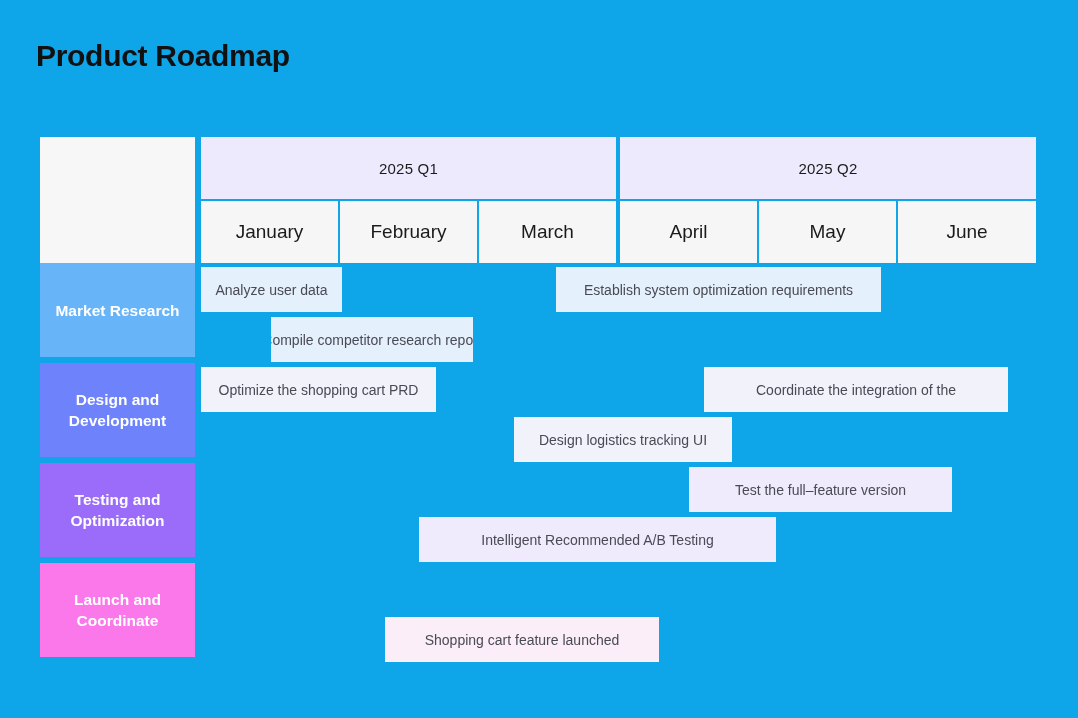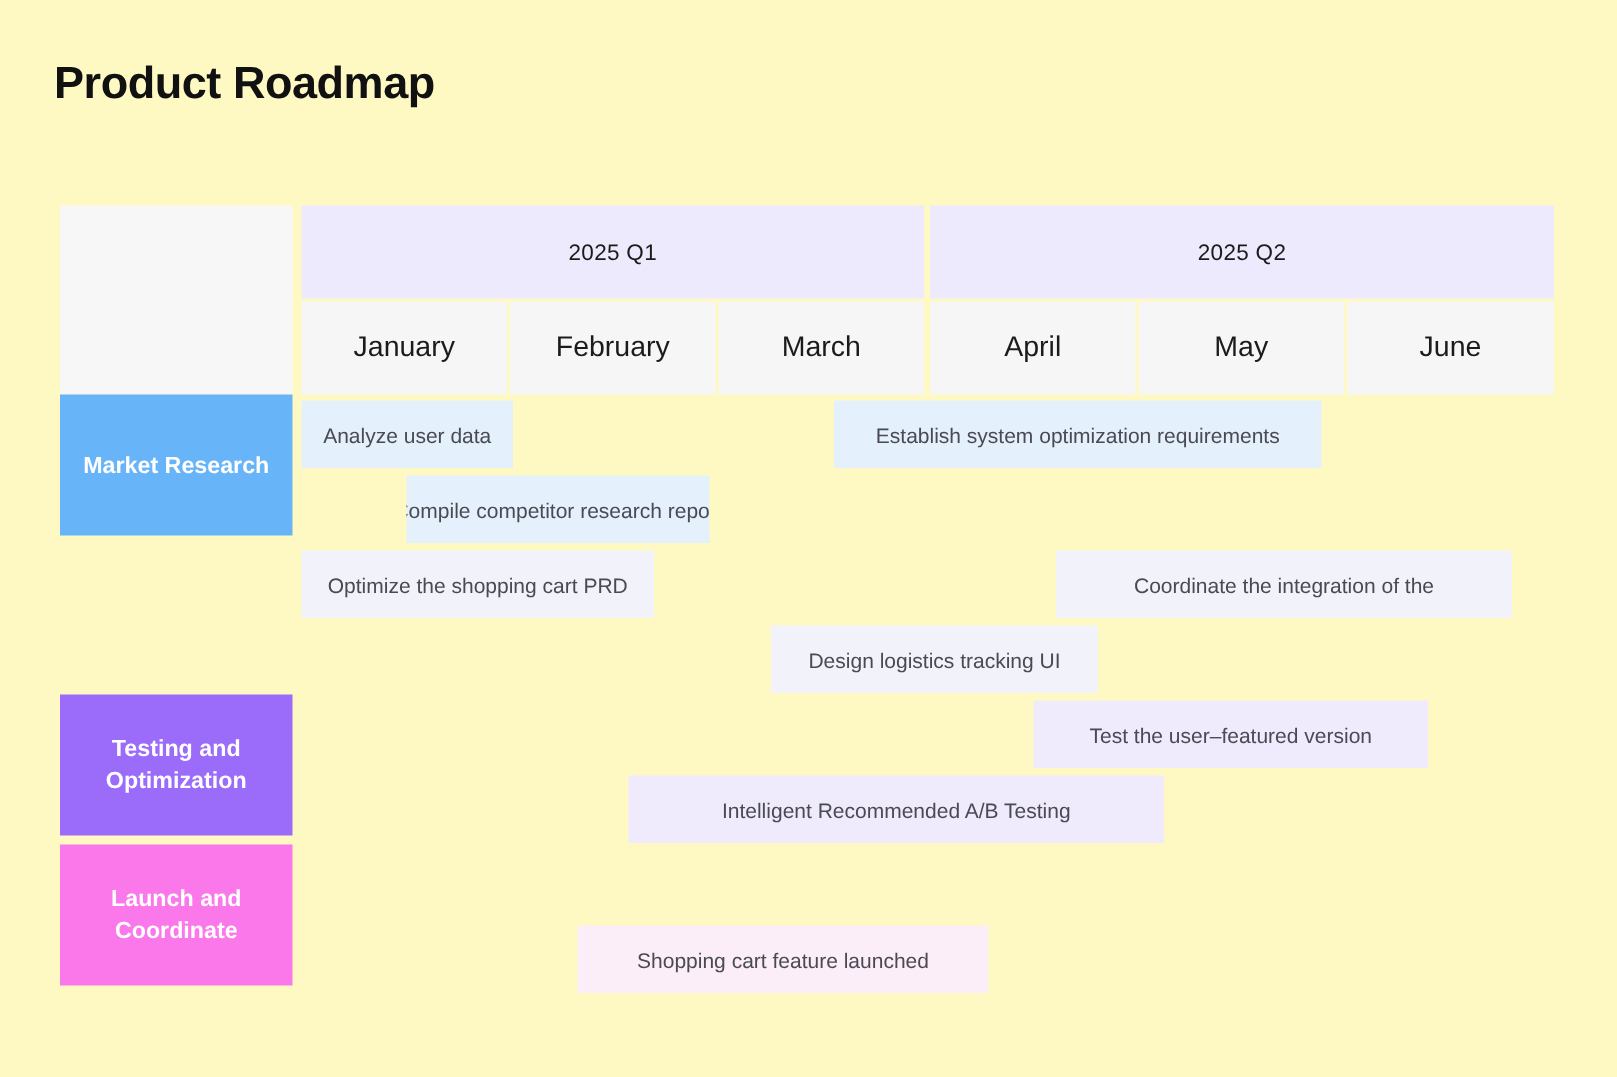--- a/index.html
+++ b/index.html
@@ -9,21 +9,21 @@
     height: 718px;
     background: #ffffff;
     font-family: "Liberation Sans", sans-serif;
     -webkit-font-smoothing: antialiased;
   }
 
   #page {
     position: relative;
     width: 1078px;
     height: 718px;
-    background: #fef9c3;
+    background: #0ea5e9;
     overflow: hidden;
   }
 
   
   #page-title {
     position: absolute;
     left: 36px;
     top: 36px;
     font-size: 30px;
     font-weight: 700;
@@ -158,31 +158,32 @@
     <div id="gantt-rows">
         <div class="row" style="top: 126px; height: 99px;">
           <div class="row-label" style="height: 94px; background: rgb(103, 180, 249); color: rgb(255, 255, 255);">Market Research</div>
           <div class="row-track" style="height: 94px;">
             <div class="task-bar" style="left: 0px; width: 141px; top: 4px; background: rgb(228, 240, 251); color: rgb(74, 74, 85);">Analyze user data</div>
             <div class="task-bar" style="left: 70px; width: 202px; top: 54px; background: rgb(228, 240, 251); color: rgb(74, 74, 85);">Compile competitor research report</div>
             <div class="task-bar" style="left: 355px; width: 325px; top: 4px; background: rgb(228, 240, 251); color: rgb(74, 74, 85);">Establish system optimization requirements</div>
           </div>
         </div>
         <div class="row" style="top: 226px; height: 99px;">
+          <div class="row-label" style="height: 94px; background: rgb(110, 131, 251); color: rgb(255, 255, 255);">Design and Development</div>
           <div class="row-track" style="height: 94px;">
             <div class="task-bar" style="left: 0px; width: 235px; top: 4px; background: rgb(242, 242, 251); color: rgb(74, 74, 85);">Optimize the shopping cart PRD</div>
             <div class="task-bar" style="left: 313px; width: 218px; top: 54px; background: rgb(242, 242, 251); color: rgb(74, 74, 85);">Design logistics tracking UI</div>
             <div class="task-bar" style="left: 503px; width: 304px; top: 4px; background: rgb(242, 242, 251); color: rgb(74, 74, 85);">Coordinate the integration of the</div>
           </div>
         </div>
         <div class="row" style="top: 326px; height: 99px; padding-left: 25px;">
           <div class="row-label" style="height: 94px; background: rgb(155, 107, 250); color: rgb(255, 255, 255);">Testing and Optimization</div>
           <div class="row-track" style="height: 94px;">
             <div class="task-bar" style="left: 218px; width: 357px; top: 54px; background: rgb(239, 234, 252); color: rgb(74, 74, 85);">Intelligent Recommended A/B Testing</div>
-            <div class="task-bar" style="left: 488px; width: 263px; top: 4px; background: rgb(239, 234, 252); color: rgb(74, 74, 85);">Test the user–featured version</div>
+            <div class="task-bar" style="left: 488px; width: 263px; top: 4px; background: rgb(239, 234, 252); color: rgb(74, 74, 85);">Test the full–feature version</div>
           </div>
         </div>
         <div class="row" style="top: 426px; height: 99px;">
           <div class="row-label" style="height: 94px; background: rgb(251, 120, 235); color: rgb(255, 255, 255);">Launch and Coordinate</div>
           <div class="row-track" style="height: 94px;">
             <div class="task-bar" style="left: 184px; width: 274px; top: 54px; background: rgb(251, 238, 248); color: rgb(74, 74, 85);">Shopping cart feature launched</div>
           </div>
         </div>
       </div>
 

